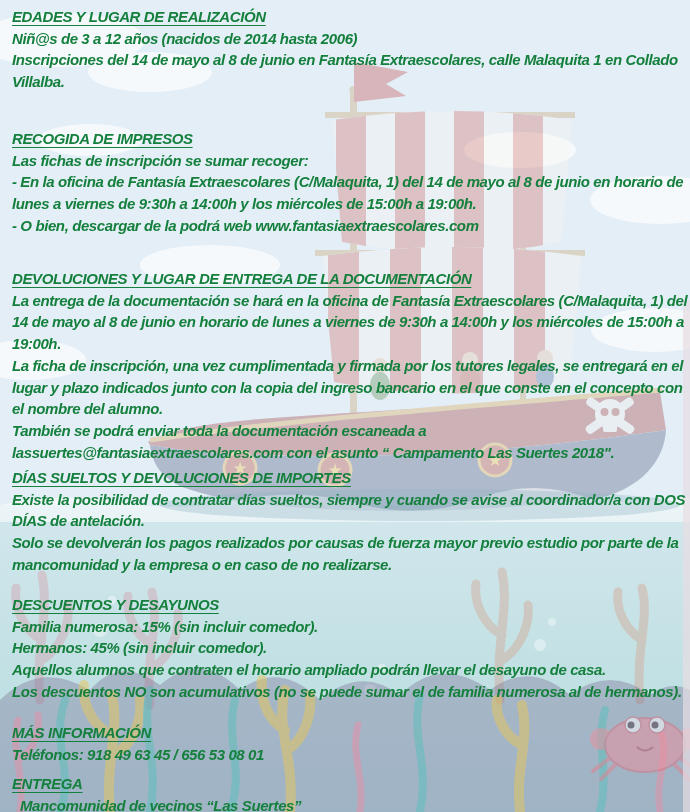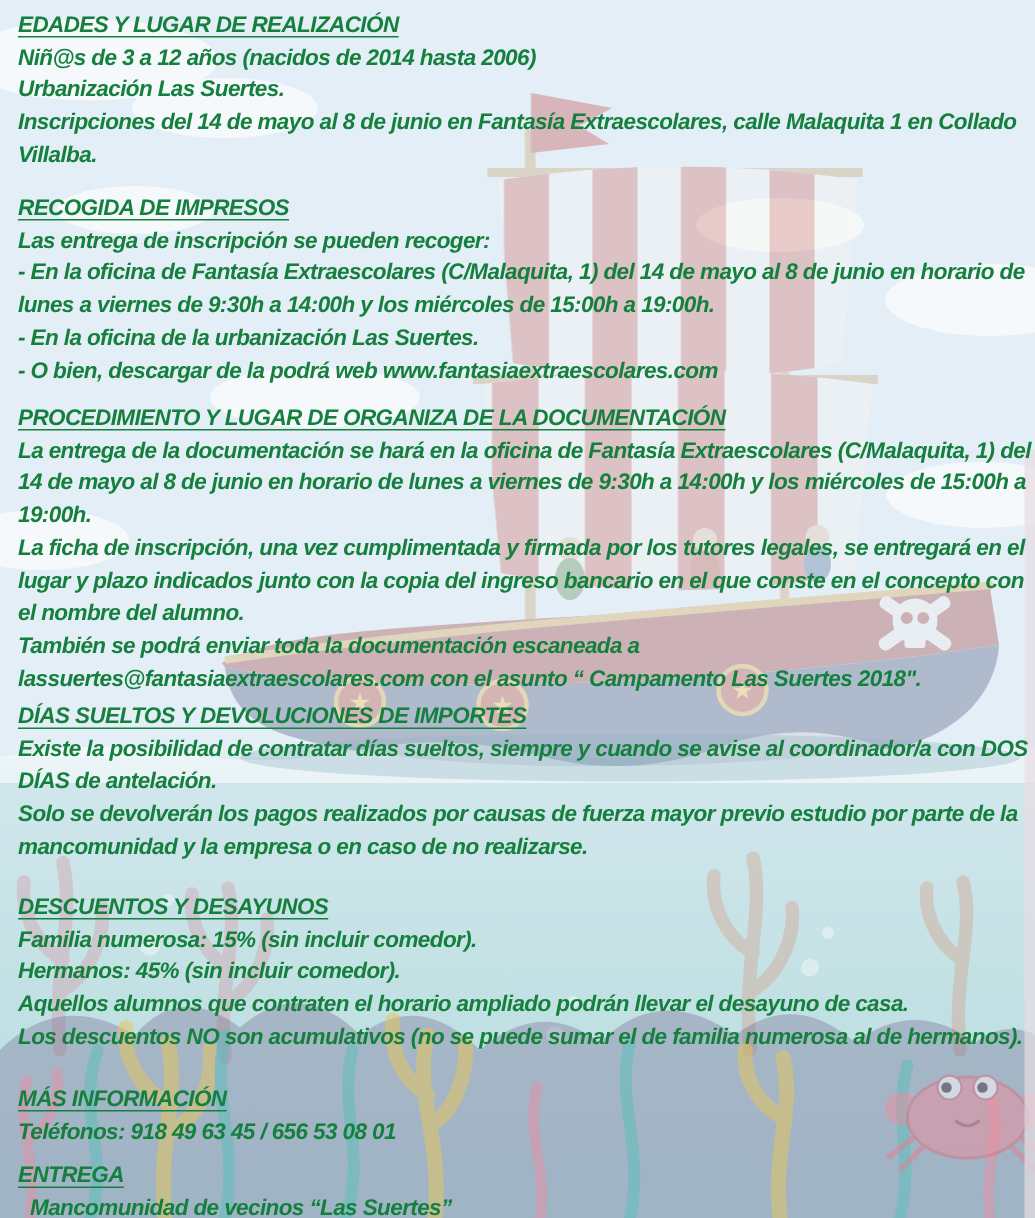--- a/index.html
+++ b/index.html
@@ -184,34 +184,32 @@
     </g>
 
     <rect x="683" y="300" width="7" height="512" fill="#e7dde2" opacity="0.7"></rect>
   </svg>
 
   <main class="content">
 
     <section class="sec" style="top:6px">
       <span class="headwrap"><h2>EDADES Y LUGAR DE REALIZACIÓN</h2></span>
       <p>Niñ@s de 3 a 12 años (nacidos de 2014 hasta 2006)</p>
-      <p>Urbanización Las Suertes.</p>
       <p>Inscripciones del 14 de mayo al 8 de junio en Fantasía Extraescolares, calle Malaquita 1 en Collado Villalba.</p>
     </section>
 
     <section class="sec" style="top:128px">
       <span class="headwrap"><h2>RECOGIDA DE IMPRESOS</h2></span>
-      <p>Las entrega de inscripción se pueden recoger:</p>
+      <p>Las fichas de inscripción se sumar recoger:</p>
       <p>- En la oficina de Fantasía Extraescolares (C/Malaquita, 1) del 14 de mayo al 8 de junio en horario de lunes a viernes de 9:30h a 14:00h y los miércoles de 15:00h a 19:00h.</p>
-      <p>- En la oficina de la urbanización Las Suertes.</p>
       <p>- O bien, descargar de la podrá web www.fantasiaextraescolares.com</p>
     </section>
 
     <section class="sec" style="top:268px">
-      <span class="headwrap"><h2>PROCEDIMIENTO Y LUGAR DE ORGANIZA DE LA DOCUMENTACIÓN</h2></span>
+      <span class="headwrap"><h2>DEVOLUCIONES Y LUGAR DE ENTREGA DE LA DOCUMENTACIÓN</h2></span>
       <p>La entrega de la documentación se hará en la oficina de Fantasía Extraescolares (C/Malaquita, 1) del 14 de mayo al 8 de junio en horario de lunes a viernes de 9:30h a 14:00h y los miércoles de 15:00h a 19:00h.</p>
       <p>La ficha de inscripción, una vez cumplimentada y firmada por los tutores legales, se entregará en el lugar y plazo indicados junto con la copia del ingreso bancario en el que conste en el concepto con el nombre del alumno.</p>
       <p>También se podrá enviar toda la documentación escaneada a lassuertes@fantasiaextraescolares.com con el asunto “ Campamento Las Suertes 2018".</p>
     </section>
 
     <section class="sec" style="top:467px">
       <span class="headwrap"><h2>DÍAS SUELTOS Y DEVOLUCIONES DE IMPORTES</h2></span>
       <p>Existe la posibilidad de contratar días sueltos, siempre y cuando se avise al coordinador/a con DOS DÍAS de antelación.</p>
       <p>Solo se devolverán los pagos realizados por causas de fuerza mayor previo estudio por parte de la mancomunidad y la empresa o en caso de no realizarse.</p>
     </section>

